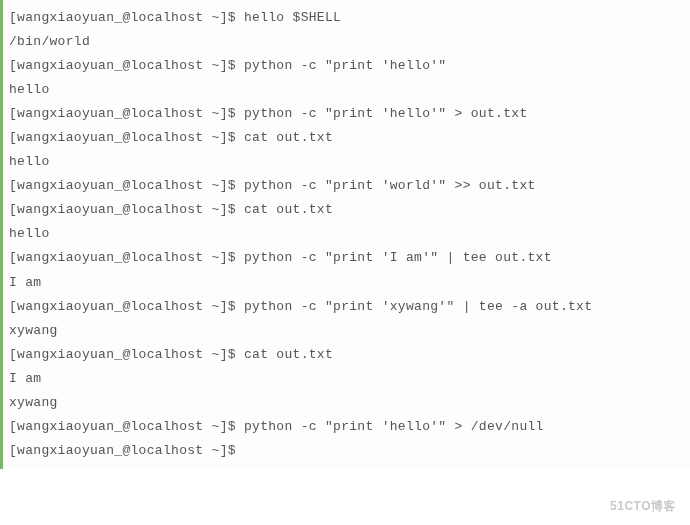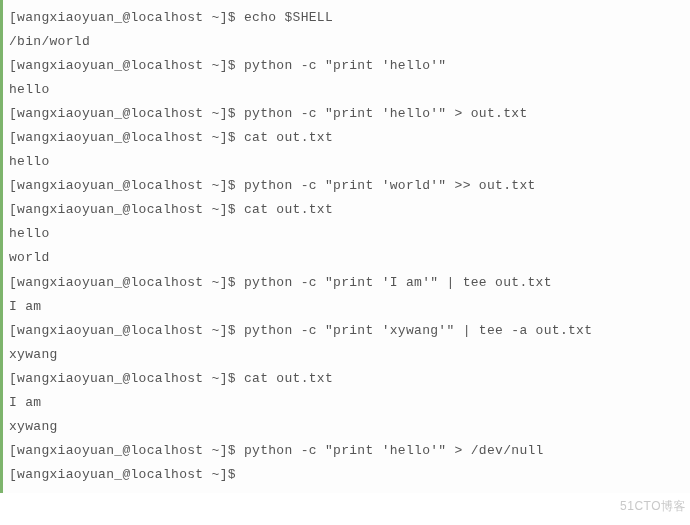--- a/index.html
+++ b/index.html
@@ -19,42 +19,42 @@
     line-height: 1.85;
     background: #fdfdfd;
   }
   .line {
     white-space: pre;
     letter-spacing: 0.3px;
   }
   .watermark {
     position: absolute;
     bottom: 10px;
-    right: 4px;
+    right: 14px;
     color: #c9c9c9;
     font-size: 12px;
     font-family: "Microsoft YaHei", Arial, sans-serif;
     letter-spacing: 0.5px;
+    font-weight: bold;
   }
 </style>
 </head>
 <body>
 
 <div class="terminal" id="terminal">
-    <div class="line"><span>[wangxiaoyuan_@localhost ~]$ </span><span>echo $SHELL</span></div>
+    <div class="line"><span>[wangxiaoyuan_@localhost ~]$ </span><span>hello $SHELL</span></div>
     <div class="line">/bin/world</div>
     <div class="line"><span>[wangxiaoyuan_@localhost ~]$ </span><span>python -c "print 'hello'"</span></div>
     <div class="line">hello</div>
     <div class="line"><span>[wangxiaoyuan_@localhost ~]$ </span><span>python -c "print 'hello'" &gt; out.txt</span></div>
     <div class="line"><span>[wangxiaoyuan_@localhost ~]$ </span><span>cat out.txt</span></div>
     <div class="line">hello</div>
     <div class="line"><span>[wangxiaoyuan_@localhost ~]$ </span><span>python -c "print 'world'" &gt;&gt; out.txt</span></div>
     <div class="line"><span>[wangxiaoyuan_@localhost ~]$ </span><span>cat out.txt</span></div>
     <div class="line">hello</div>
-    <div class="line">world</div>
     <div class="line"><span>[wangxiaoyuan_@localhost ~]$ </span><span>python -c "print 'I am'" | tee out.txt</span></div>
     <div class="line">I am</div>
     <div class="line"><span>[wangxiaoyuan_@localhost ~]$ </span><span>python -c "print 'xywang'" | tee -a out.txt</span></div>
     <div class="line">xywang</div>
     <div class="line"><span>[wangxiaoyuan_@localhost ~]$ </span><span>cat out.txt</span></div>
     <div class="line">I am</div>
     <div class="line">xywang</div>
     <div class="line"><span>[wangxiaoyuan_@localhost ~]$ </span><span>python -c "print 'hello'" &gt; /dev/null</span></div>
     <div class="line"><span>[wangxiaoyuan_@localhost ~]$ </span><span></span></div>
   </div>

